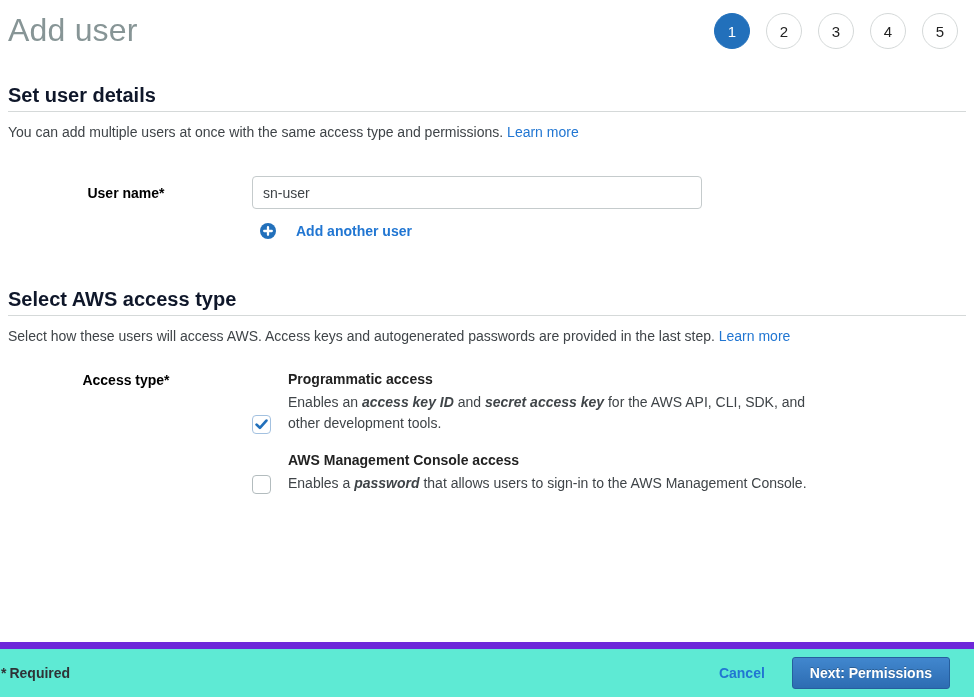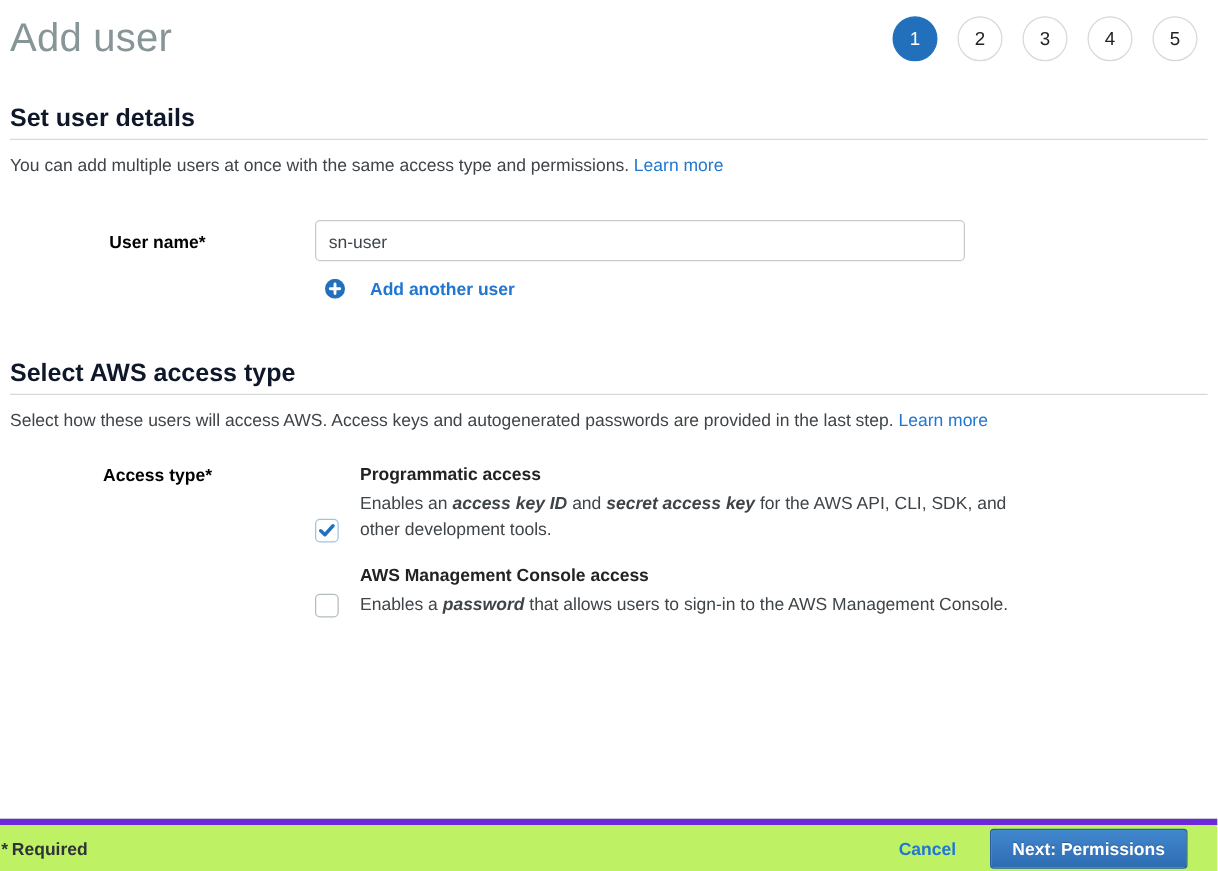--- a/index.html
+++ b/index.html
@@ -29,21 +29,21 @@
   .heading-1 { margin-top:34px; }
   .heading-2 { margin-top:48px; }
   hr.rule { border:none; border-top:1px solid #d5d9d9; margin:4px 0 0; }
   p.section-desc { margin:12px 0 0; line-height:16px; color:#3f4448; }
   a.link { color:#2176d2; text-decoration:none; cursor:pointer; }
 
   
   .form-row { display:grid; grid-template-columns:236px 450px; column-gap:8px; align-items:center; margin-top:36px; }
   .field-label { font-weight:bold; color:#000000; text-align:center; }
   input.text-input {
-    width:520px; height:33px; border:1px solid #c5cbcc; border-radius:4px;
+    width:450px; height:33px; border:1px solid #c5cbcc; border-radius:4px;
     padding:0 10px; font-size:14px; color:#3f4448;
     font-family:"Liberation Sans","DejaVu Sans",sans-serif;
   }
   .add-row { margin:14px 0 0 252px; display:flex; align-items:center; gap:20px; cursor:pointer; }
   .add-row .add-label { color:#2176d2; font-weight:bold; }
 
   
   .access-row { display:grid; grid-template-columns:236px 1fr; column-gap:8px; align-items:start; margin-top:26px; }
   .access-row .field-label { padding-top:2px; }
   .option { display:flex; align-items:flex-end; margin-bottom:17px; }
@@ -53,22 +53,22 @@
     display:flex; align-items:center; justify-content:center;
   }
   .checkbox.checked { border:1px solid #a3c1e0; }
   .checkbox.unchecked { border:1px solid #b3bcbe; }
   .option-title { font-weight:bold; color:#222; line-height:19px; }
   .option-desc { margin-top:3px; line-height:21px; color:#3f4448; max-width:522px; }
   .option-desc b { color:#3f4448;font-style:italic; }
 
   
   .page-footer {
-    position:absolute; left:0; right:0; bottom:0; height:42px;
-    border-top:5px solid #6d28d9; background:#bef264;
+    position:absolute; left:0; right:0; bottom:0; height:55px;
+    border-top:7px solid #6d28d9; background:#5eead4;
     display:flex; align-items:center; justify-content:space-between;
     padding:0 24px 0 8px;
   }
   .required-note { font-weight:bold; color:#2f3337; }
   .required-note .asterisk { display:inline-block; margin-left:-7px; margin-right:3px; }
   .footer-actions { display:flex; align-items:center; gap:27px; }
   .cancel-link { color:#2176d2; font-weight:bold; text-decoration:none; cursor:pointer; }
   .primary-button {
     height:32px; padding:0 17px; cursor:pointer;
     border:1px solid #265e9e; border-radius:3px;

